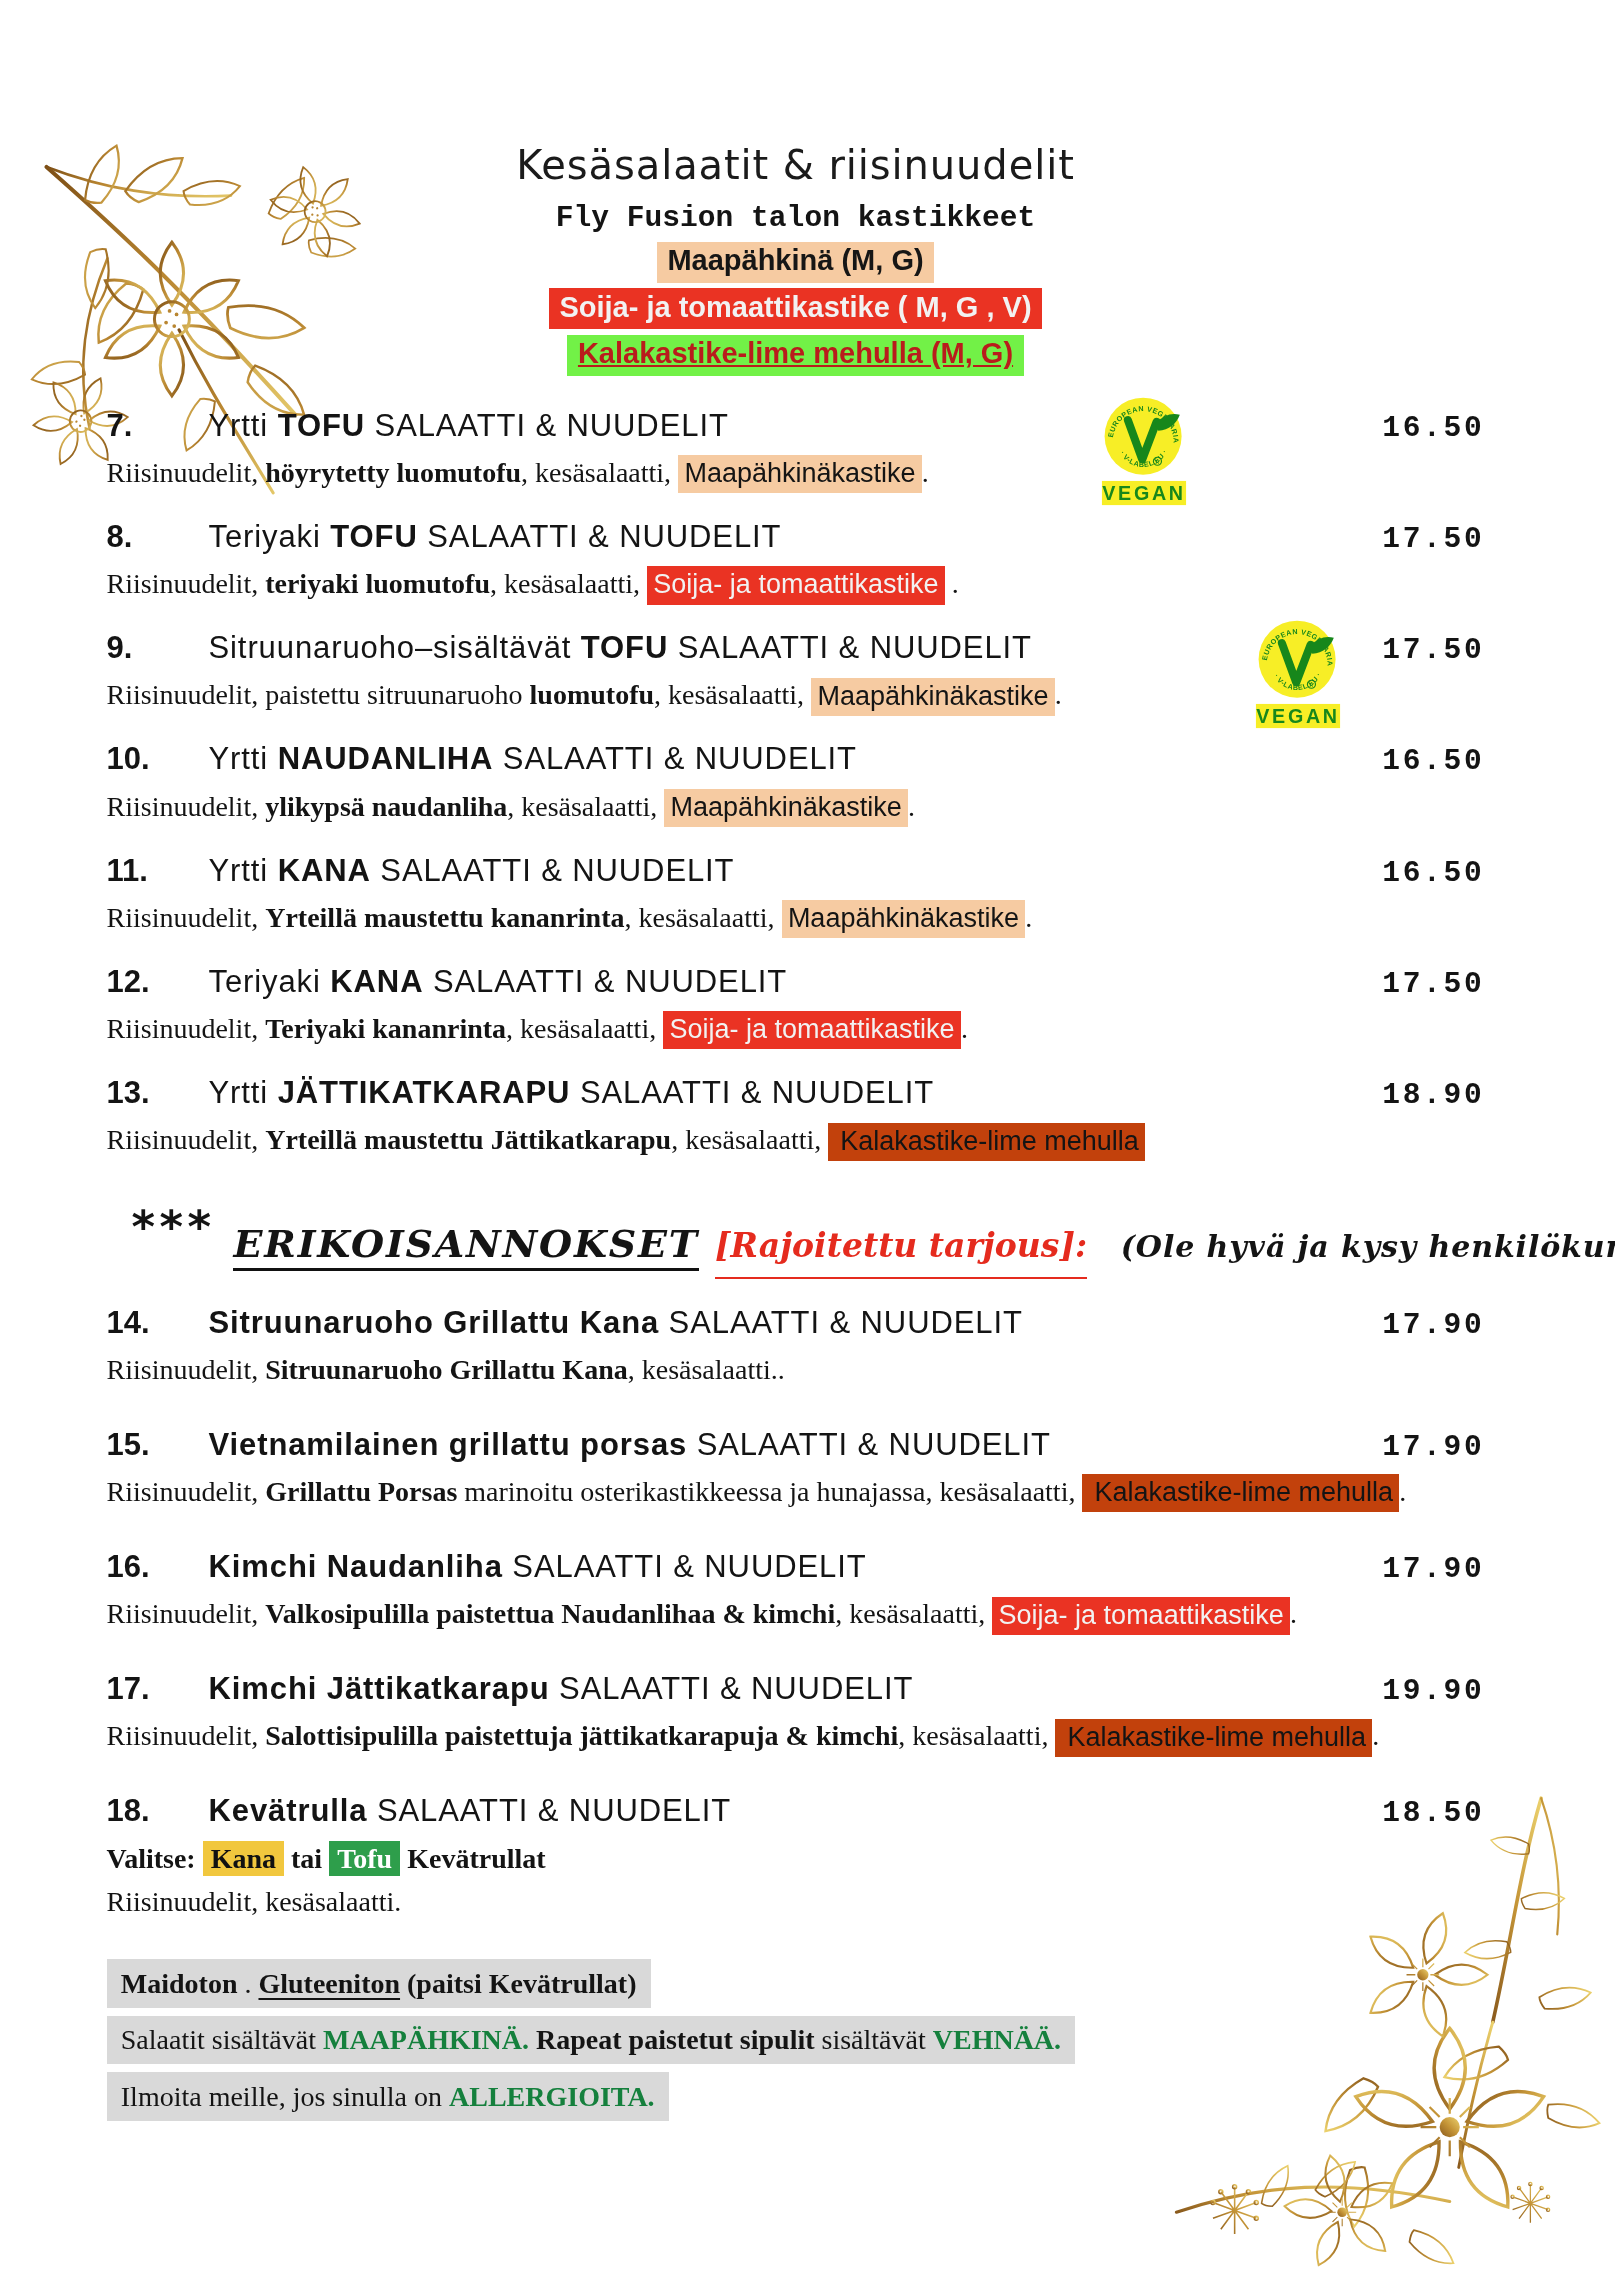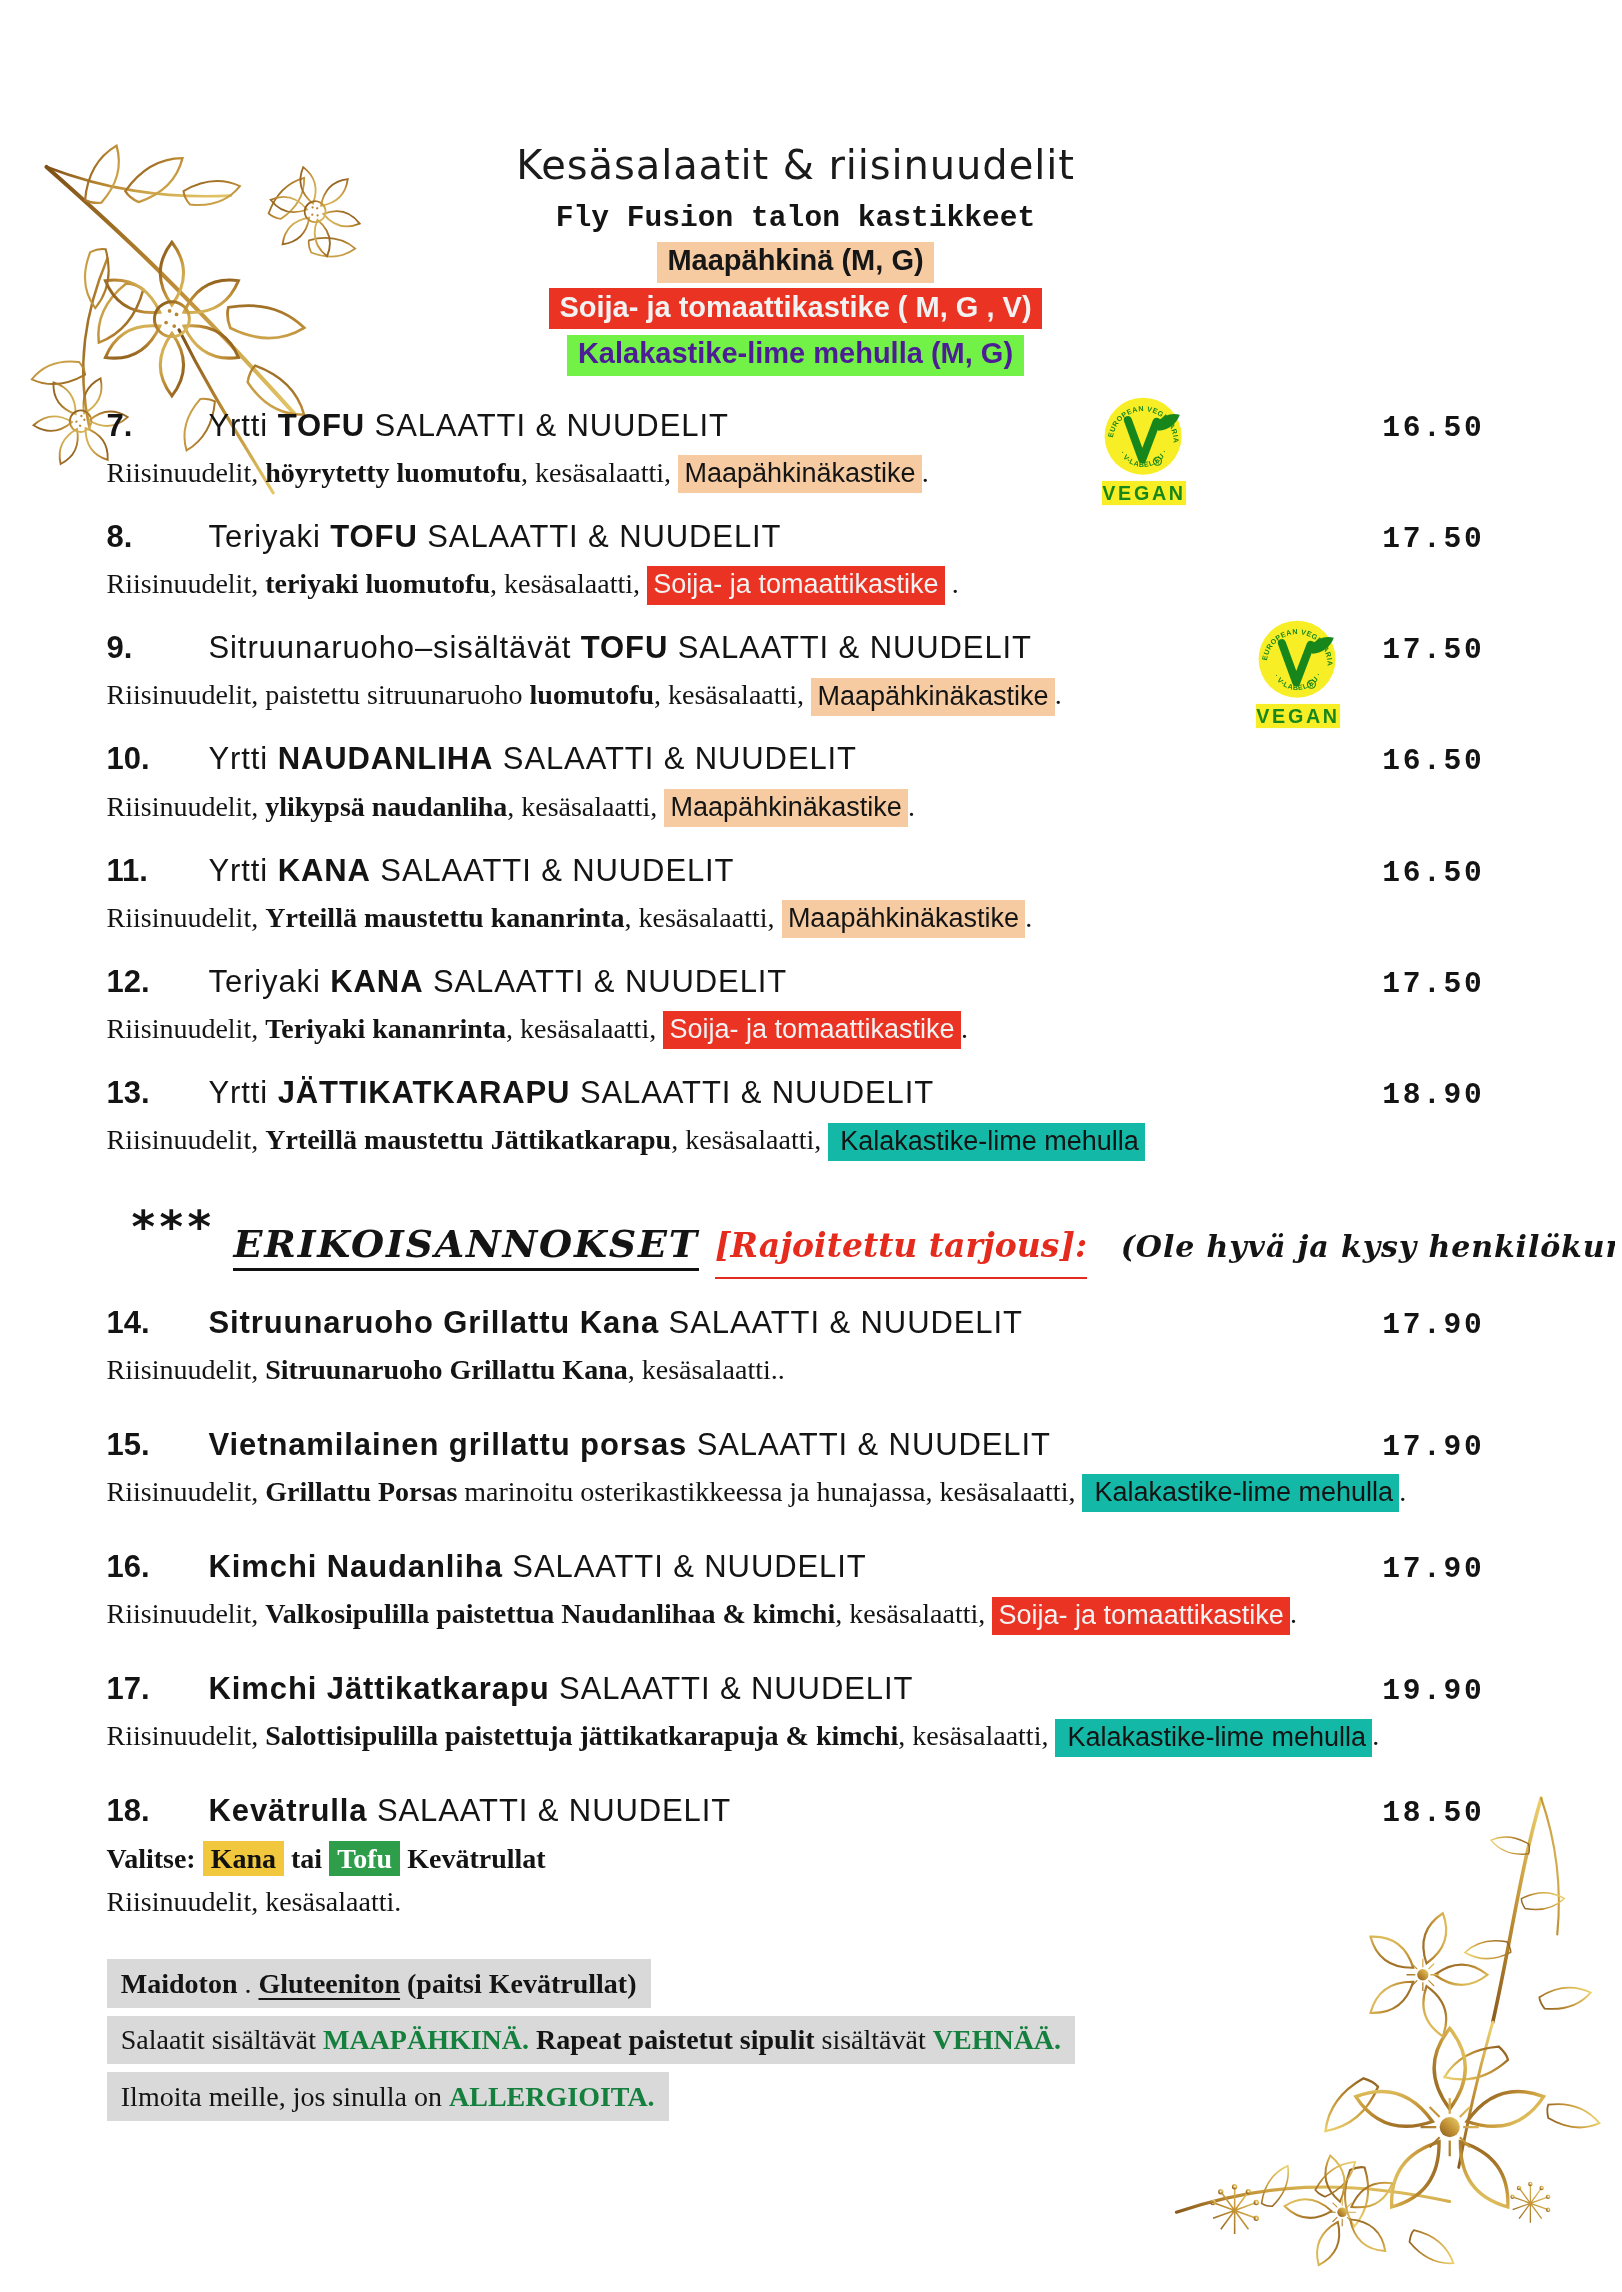--- a/index.html
+++ b/index.html
@@ -13,41 +13,41 @@
   .content { position:absolute; left:99px; right:130px; top:0; z-index:1; }
 
   .menu-header { text-align:center; padding-top:142px; }
   .menu-title { font-family:"DejaVu Sans",sans-serif; font-size:40px; letter-spacing:0.9px; color:#1b1b1b; }
   .menu-subtitle { font-family:"Liberation Mono",monospace; font-weight:bold; font-size:29.6px; margin-top:12.5px; }
   .sauce-tags { margin-top:7.2px; }
   .sauce-tag-row { margin-top:5.4px; }
   .sauce-tag { display:inline-block; font-family:"Liberation Sans",sans-serif; font-weight:bold; font-size:29px; padding:2.7px 10.7px 5.4px; }
   .tag-peanut { background:#f6cba2; color:#161616; }
   .tag-soy { background:#ea3323; color:#f2f2f2; }
-  .tag-fish { background:#72f147; color:#4c1d95; }
+  .tag-fish { background:#72f147; color:#b91c1c;text-decoration:underline; }
 
   .menu-list { margin-top:32px; }
   .item { margin-bottom:25px; position:relative; }
   .list-specials .item { margin-bottom:36px; }
   .item-head { display:flex; align-items:baseline; font-family:"Liberation Sans",sans-serif; font-size:31px; line-height:1.15; }
   .item-num { flex:0 0 77px; font-weight:bold; }
   .item-name { letter-spacing:0.9px;margin-left:25px; }
   .item-name .nb { font-weight:bold; }
   .item-price { margin-left:auto; flex:0 0 auto; font-family:"Liberation Mono",monospace; font-weight:bold; font-size:29.6px; letter-spacing:2.7px; }
   .item-desc { font-family:"Liberation Serif",serif; font-size:28px; margin-top:7.2px; line-height:1.5; }
   .desc-line { margin-top:1.8px; }
 
   .seg-plain { }
   .seg-bold { font-weight:bold; }
   .seg-boldu { font-weight:bold; text-decoration:underline; text-decoration-thickness:2.2px; text-underline-offset:4.5px; }
   .seg-red { color:#15803d; font-weight:bold; }
   .seg-hl { font-family:"Liberation Sans",sans-serif; font-size:27px; padding:2.7px 6.3px 5.4px; }
   .seg-peanut { background:#f6cba2; }
   .seg-soy { background:#ea3323; color:#f2f2f2; }
-  .seg-fish { background:#14b8a6;padding-left:12px; }
+  .seg-fish { background:#c2410c;padding-left:12px; }
   .seg-hlk { font-weight:bold; padding:1.8px 8px 2.7px; }
   .seg-kana { background:#f1c73e; color:#111; }
   .seg-tofu { background:#2e9e4b; color:#ffffff; }
 
   .vegan-badge { position:absolute; top:-12.5px; width:86px; z-index:2; }
   .list-main .item:nth-child(1) .vegan-badge { left:994px; }
   .list-main .item:nth-child(3) .vegan-badge { left:1148px; }
 
   .special-header { margin:39px 0 39px 25px; white-space:nowrap; }
   .sp-asterisks { font-family:"DejaVu Sans",sans-serif; font-weight:bold; font-size:45px; vertical-align:14.3px; letter-spacing:4.5px; margin-right:14.3px; }

